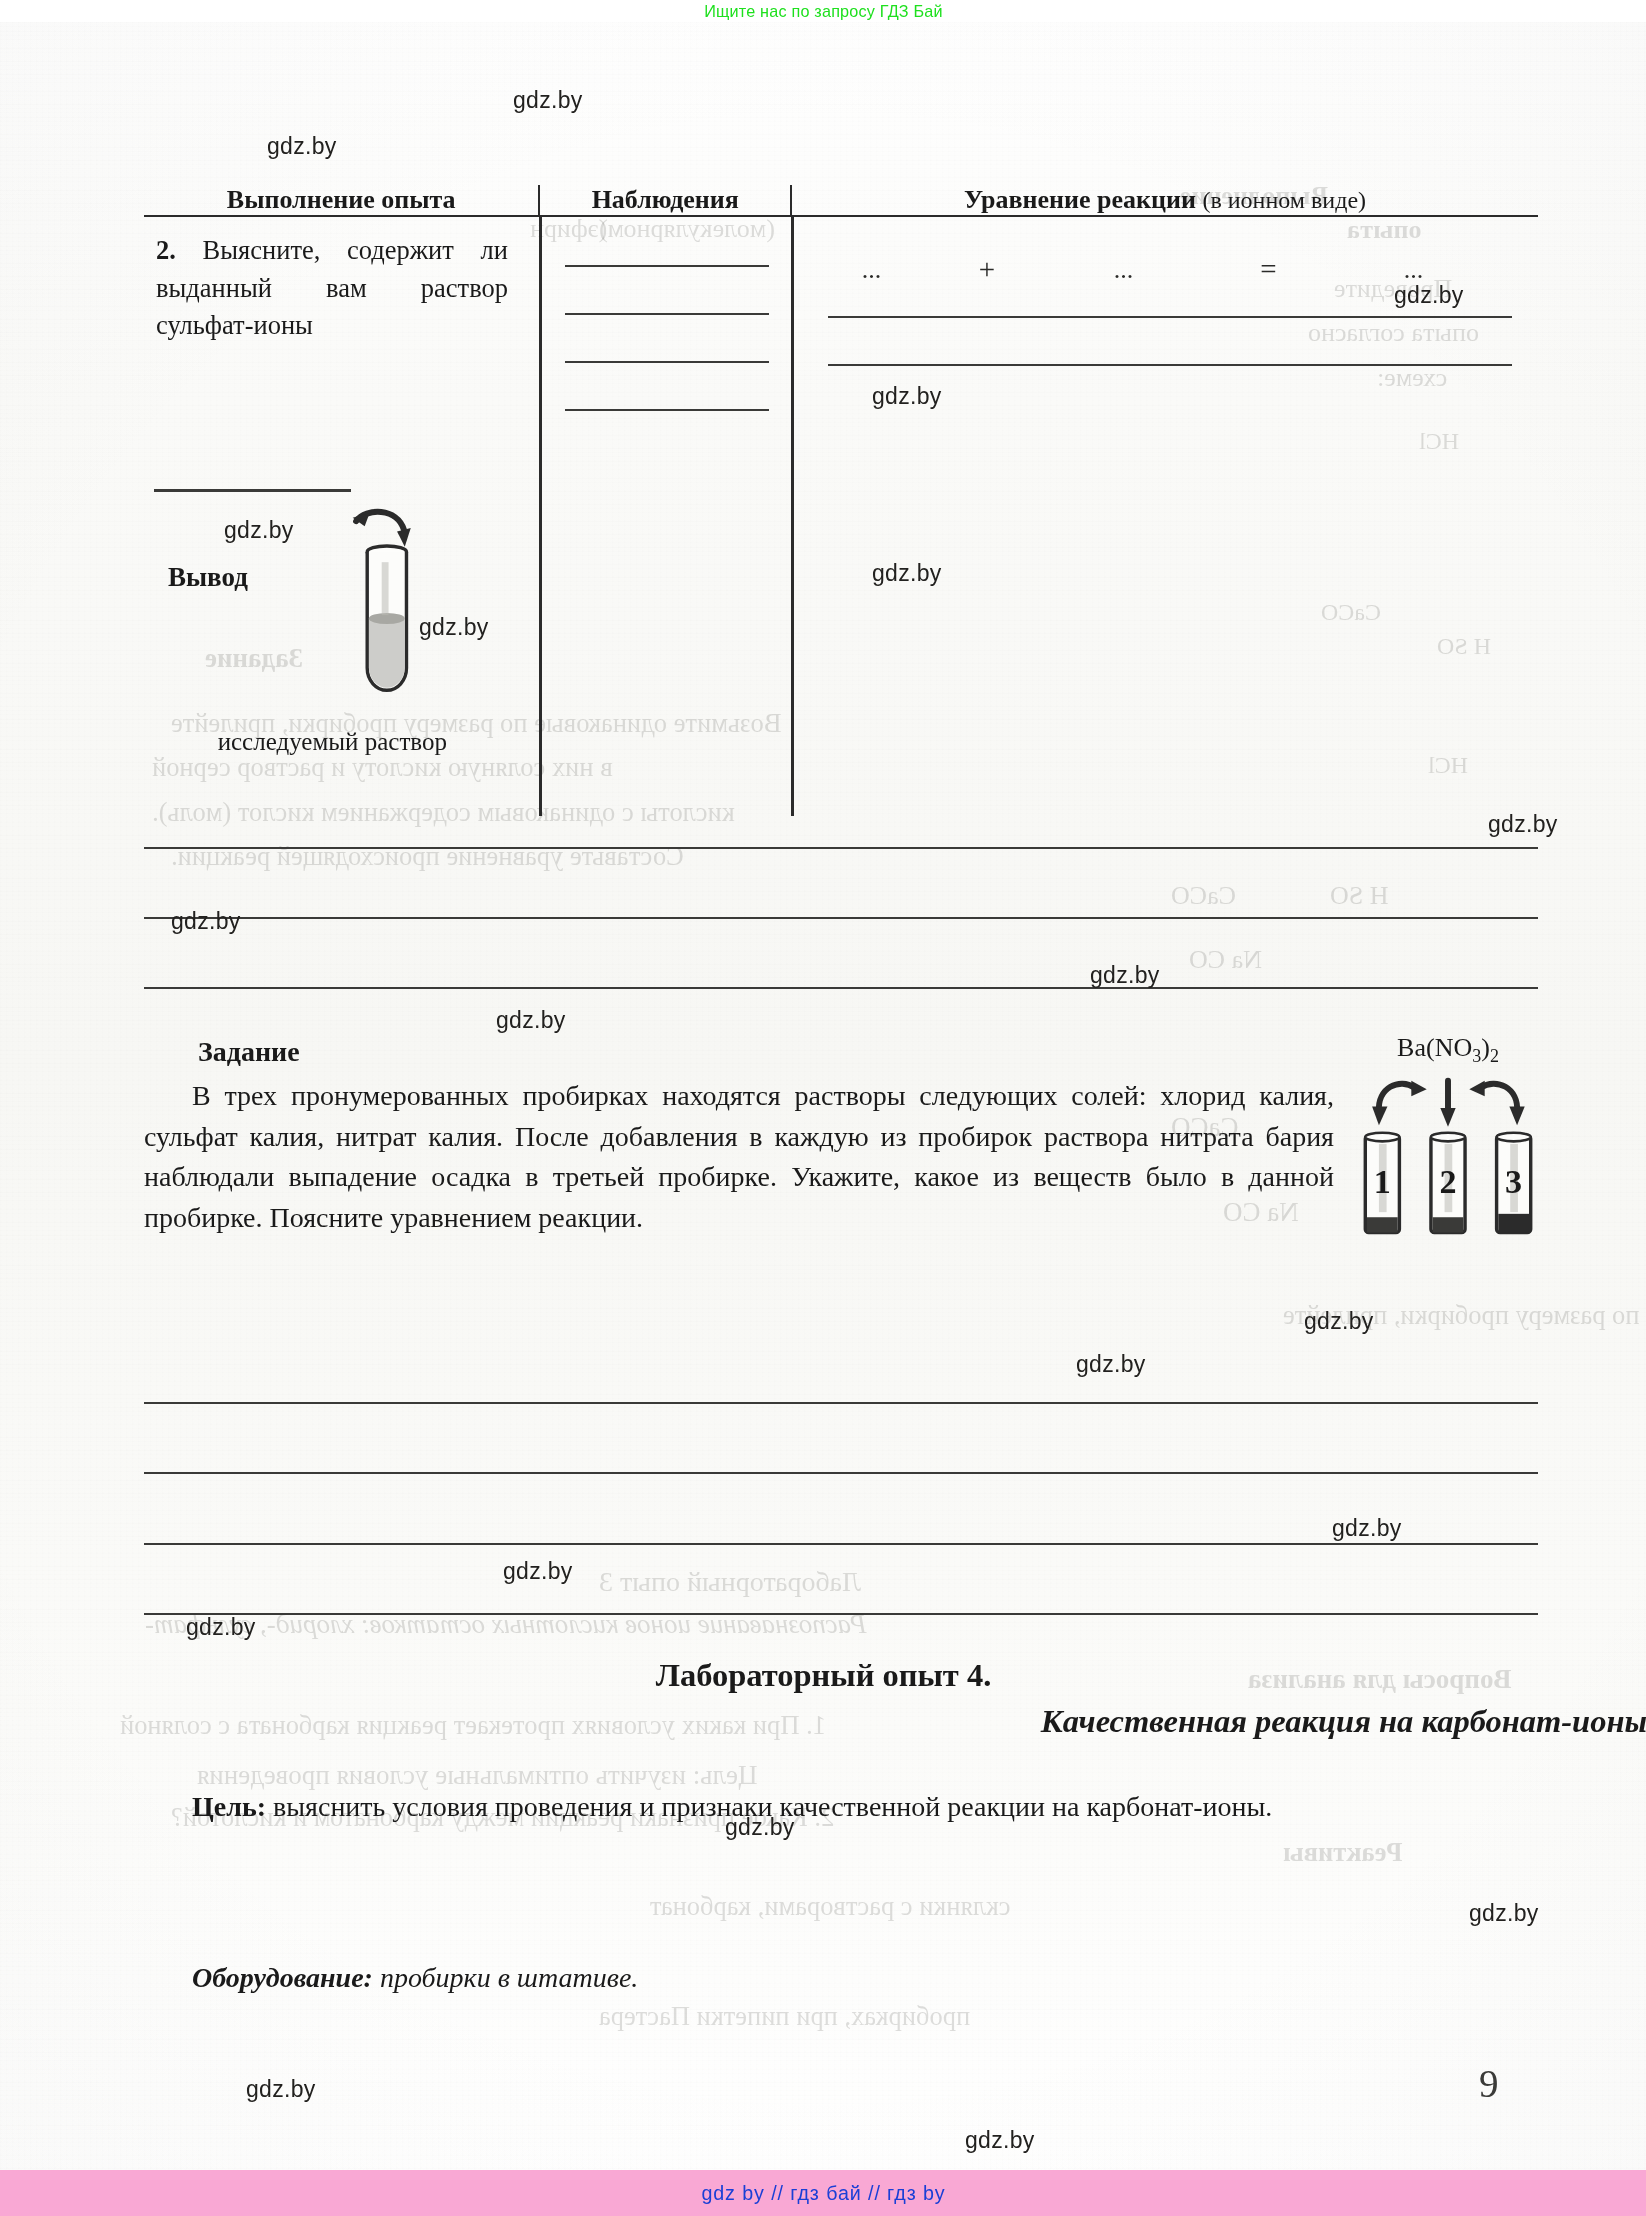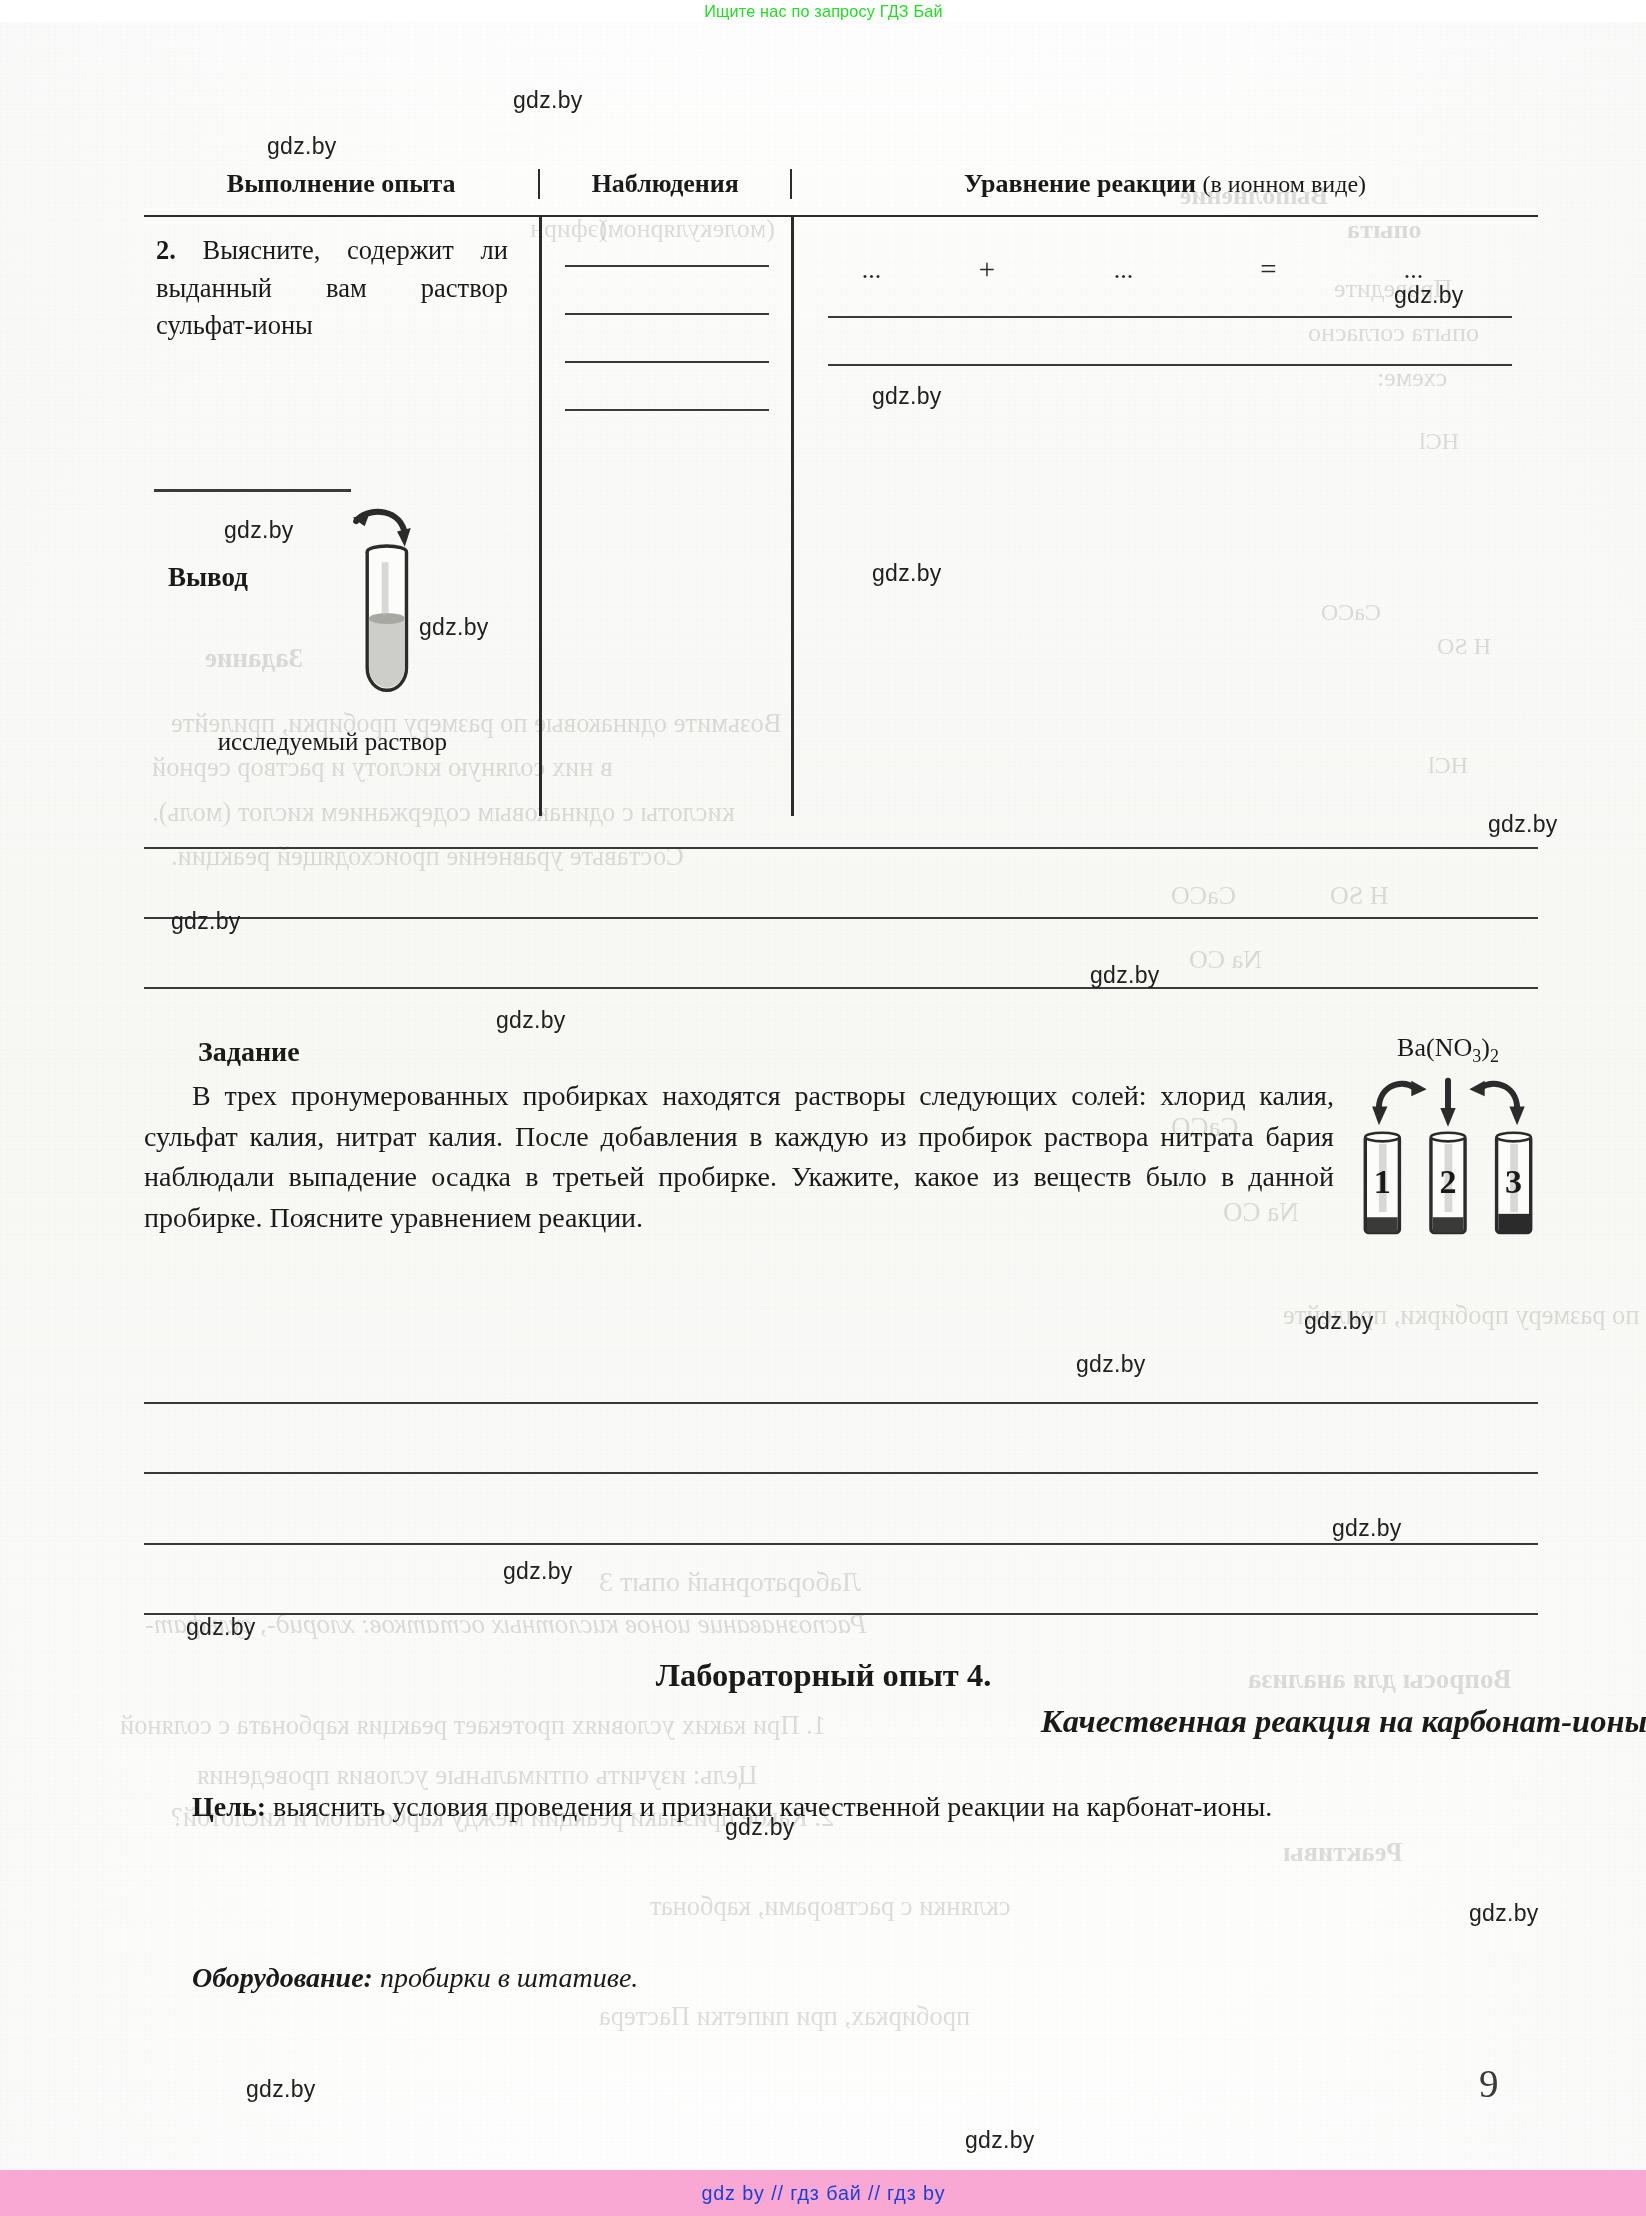--- a/index.html
+++ b/index.html
@@ -60,39 +60,39 @@
     font-family:"Liberation Serif", serif;
   }
   
   .content{position:absolute;left:0;top:0;width:1647px;height:2216px;z-index:10;}
 
   
   .tbl{
     position:absolute;left:144px;top:169px;width:1394px;
   }
   .tbl-head{
-    display:flex;height:46px;align-items:flex-start;
+    display:flex;height:46px;align-items:flex-end;
     border-bottom:2.6px solid #2b2b2b;
   }
   .th{
     font-weight:bold;font-size:26px;text-align:center;
     font-family:"Liberation Serif", serif;
   }
   .th-1{width:395px;}
   .th-2{width:250px;border-left:2.6px solid #2b2b2b;border-right:2.6px solid #2b2b2b;}
   .th-3{width:747px;}
   .th-3 .small{font-weight:normal;font-size:24px;}
   .tbl-body{
     position:relative;height:599px;
   }
   .vline{position:absolute;top:0;bottom:0;width:2.6px;background:#2b2b2b;}
   .vline.a{left:395px;}
   .vline.b{left:647px;}
   .col1{
-    position:absolute;left:0;top:6px;width:376px;padding:9px 12px 0 12px;
+    position:absolute;left:0;top:0;width:376px;padding:15px 12px 0 12px;
     box-sizing:border-box;
   }
   .task-text{
     font-size:26.5px;line-height:1.42;text-align:justify;
     text-align-last:left;
   }
   .task-text b{font-weight:bold;}
   .ruleline{
     position:absolute;height:1.7px;background:#3a3a38;
   }

